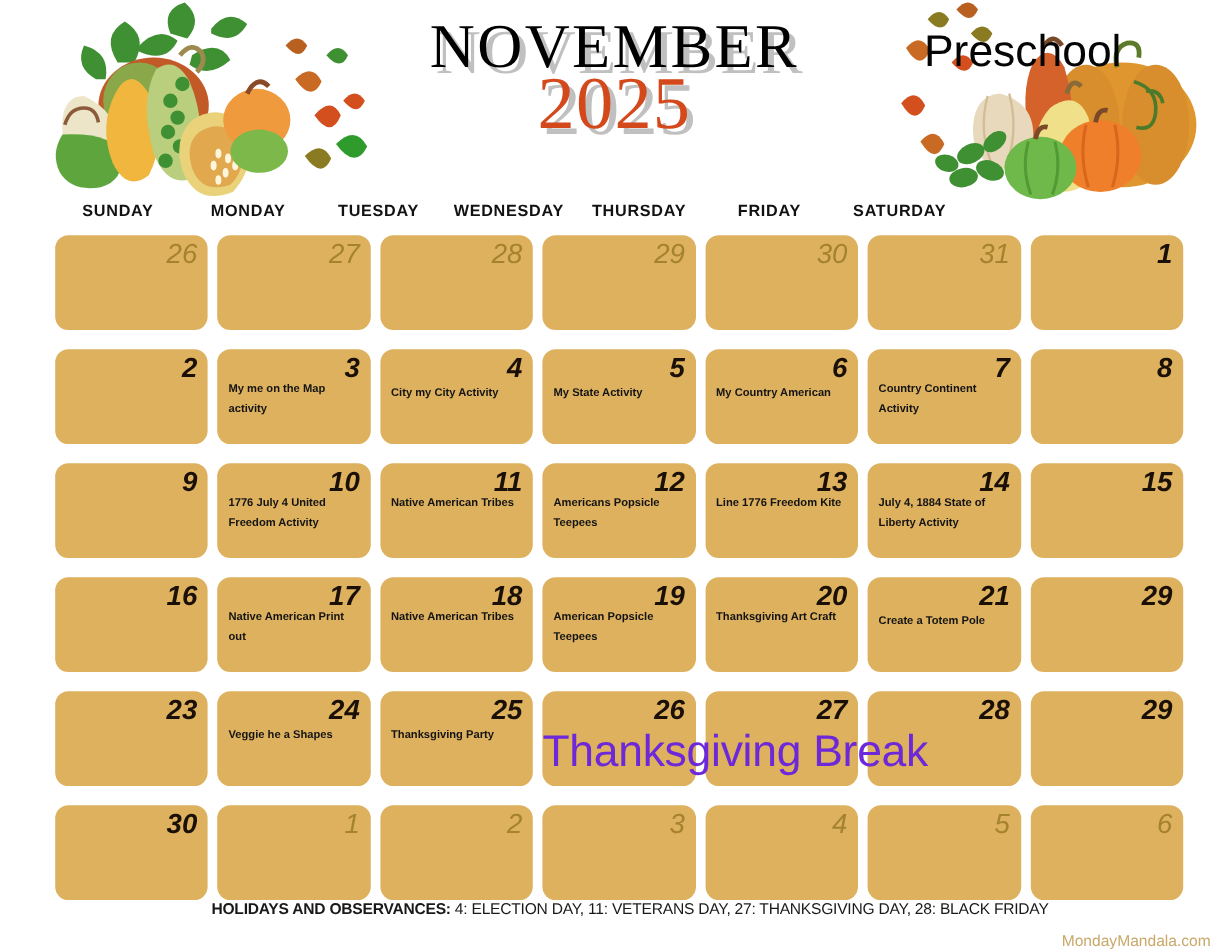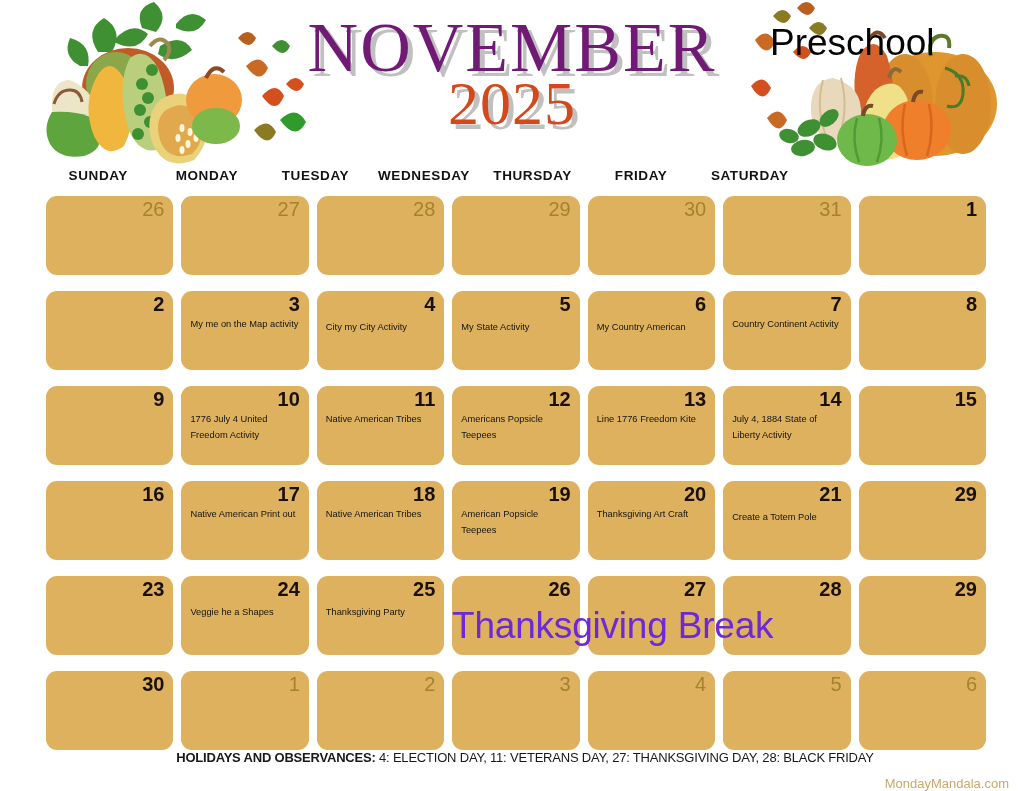--- a/index.html
+++ b/index.html
@@ -33,24 +33,24 @@
 
   #title-block {
     position: absolute;
     left: 0; right: 0;
     top: 16px;
     text-align: center;
     pointer-events: none;
   }
   #month-title {
     font-family: "Liberation Serif", serif;
-    font-size: 70px;
+    font-size: 52px;
     line-height: 0.92;
     letter-spacing: 2px;
-    color: #701a75;
+    color: #000000;
     text-shadow: 5px 5px 0 rgba(140,140,140,0.55);
     font-weight: 400;
   }
   #year-title {
     font-family: "Liberation Serif", serif;
     font-size: 62px;
     line-height: 0.95;
     letter-spacing: 1px;
     color: #d4491c;
     text-shadow: 5px 5px 0 rgba(140,140,140,0.55);
@@ -107,37 +107,38 @@
     background: #ddb15e;
     border-radius: 11px;
     box-sizing: border-box;
     padding: 5px 9px 5px 9px;
     overflow: hidden;
   }
   .daynum {
     position: absolute;
     top: 2px;
     right: 9px;
-    font-size: 20px;
+    font-size: 23px;
     font-weight: bold;
     color: #1a1008;
     font-family: "Liberation Sans", sans-serif;
     line-height: 1.15;
+    font-style: italic;
   }
   .cell.other .daynum {
     color: #a5822f;
     font-weight: normal;
   }
   .event {
     position: absolute;
     top: 26px;
     left: 9px;
     right: 9px;
     font-size: 9.3px;
-    font-weight: normal;
+    font-weight: bold;
     line-height: 1.72;
     color: #141414;
     font-family: "Liberation Sans", sans-serif;
     word-break: break-word;
   }
   .event.one-line { top: 29px; }
 
   
   #break-overlay {
     position: absolute;

